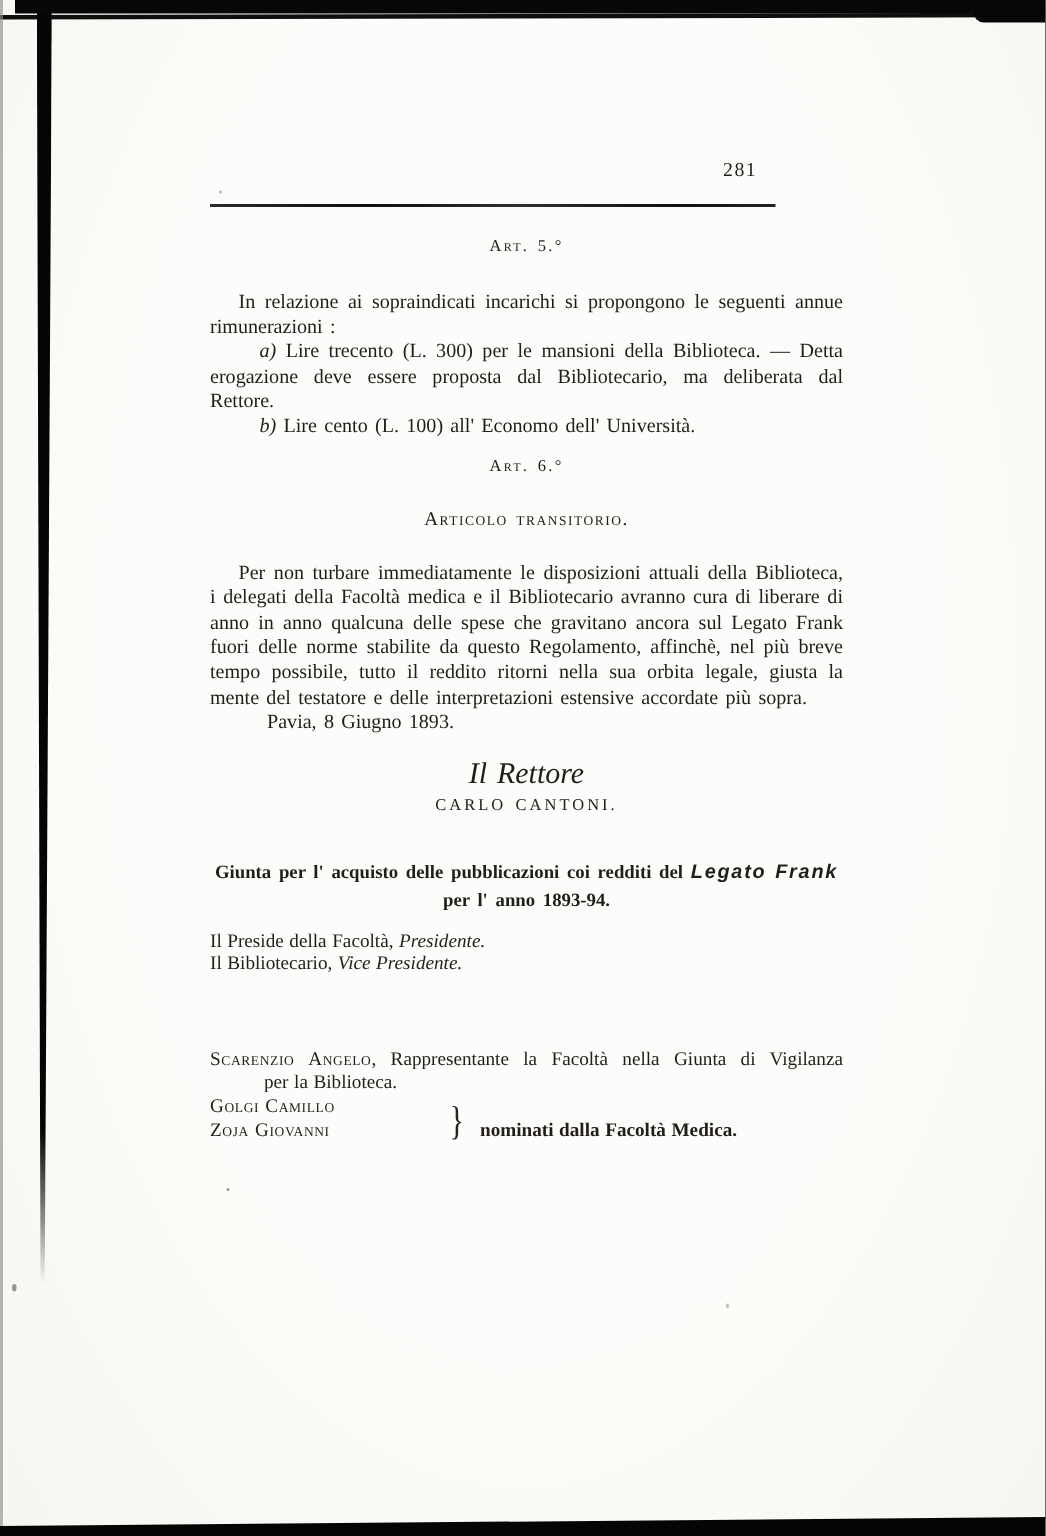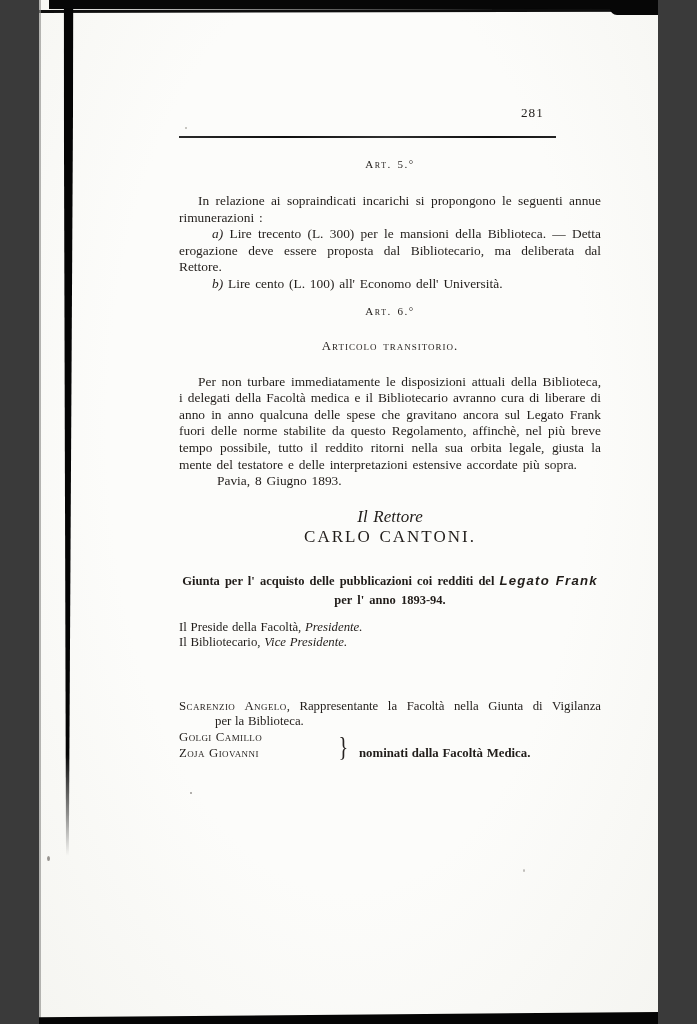--- a/index.html
+++ b/index.html
@@ -1,18 +1,18 @@
 <!DOCTYPE html>
 <html lang="it"><head>
 <meta charset="utf-8">
 <style>
   html,body{margin:0;padding:0;background:#3a3a3a;}
   .scan{
     position:relative;
-    width:619px;height:1024px;
+    width:697px;height:1024px;
     margin:0 auto;
     overflow:hidden;
     background:radial-gradient(ellipse at 50% 42%, #fcfcfa 55%, #f5f5f1 100%);
     font-family:"Liberation Serif","DejaVu Serif",serif;
     color:#211d1a;
   }
   
   .art-top{position:absolute;left:10px;top:0;width:687px;height:9px;background:#070707;}
   .art-topline{position:absolute;left:0;top:10px;width:697px;height:2.5px;background:#0e0e0e;transform:rotate(-0.12deg);transform-origin:left center;}
   .art-corner{position:absolute;right:0;top:0;width:48px;height:15px;background:#060606;border-radius:0 0 0 7px;}
@@ -39,22 +39,22 @@
        text-align:justify;word-spacing:1.5px;}
   .art-heading{font-variant:small-caps;text-align:center;font-size:11px;letter-spacing:1.5px;
        line-height:17px;margin:6px 0 20px 0;text-align-last:center;}
   .h-art6{margin:10px 0 19px 0;}
   .h-trans{font-size:12.8px;letter-spacing:1px;line-height:15px;margin:15px 0 20px 0;}
   p.para{margin:0;}
   .ind-sm{text-indent:19px;}
   .ind-lg{text-indent:33px;}
   .it{font-style:italic;}
   .dateline{margin:9px 0 0 0;padding-left:38px;text-align:left;text-indent:0;}
-  .sig-role{margin:18px 0 0 0;text-align:center;text-align-last:center;font-style:italic;font-size:17px;line-height:17px;}
-  .sig-name{margin:3px 0 0 0;text-align:center;text-align-last:center;font-size:17px;letter-spacing:2px;line-height:18px;}
+  .sig-role{margin:18px 0 0 0;text-align:center;text-align-last:center;font-style:italic;font-size:20px;line-height:17px;}
+  .sig-name{margin:3px 0 0 0;text-align:center;text-align-last:center;font-size:11px;letter-spacing:2px;line-height:18px;}
   
   .cmte{margin-top:27px;}
   .cmte-title{font-weight:bold;font-size:12.5px;line-height:16px;text-align:center;text-align-last:center;word-spacing:2px;}
   .cmte-title-2{margin-top:3px;}
   .gro{font-family:"Liberation Sans","DejaVu Sans",sans-serif;font-style:italic;font-weight:bold;
        font-size:13.2px;letter-spacing:1.2px;word-spacing:1px;}
   .members{margin-top:12px;font-size:12.8px;line-height:15.4px;text-align:left;text-align-last:auto;word-spacing:.5px;}
   .m-row{margin:0;}
   .m-just{text-align:justify;text-align-last:justify;margin-top:48px;}
   .m-cont{padding-left:36px;}

